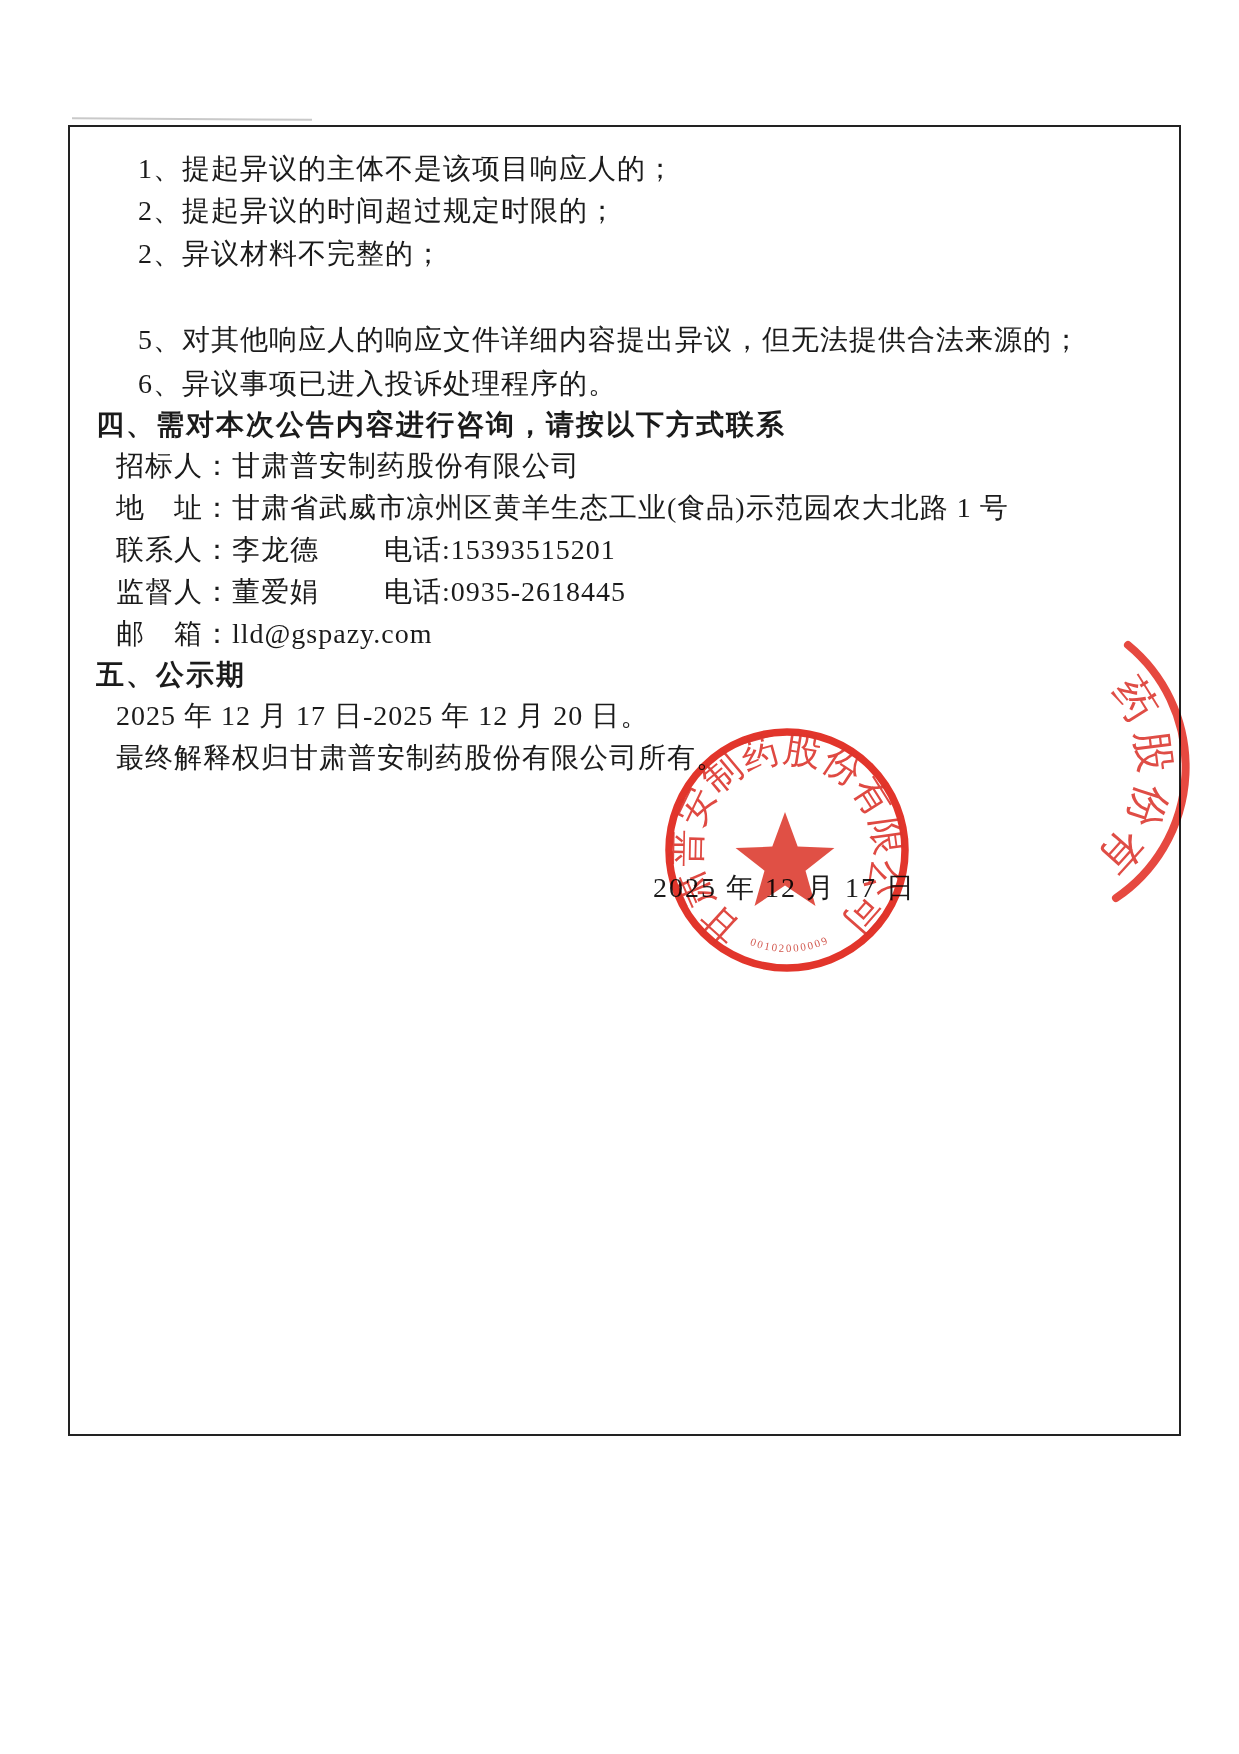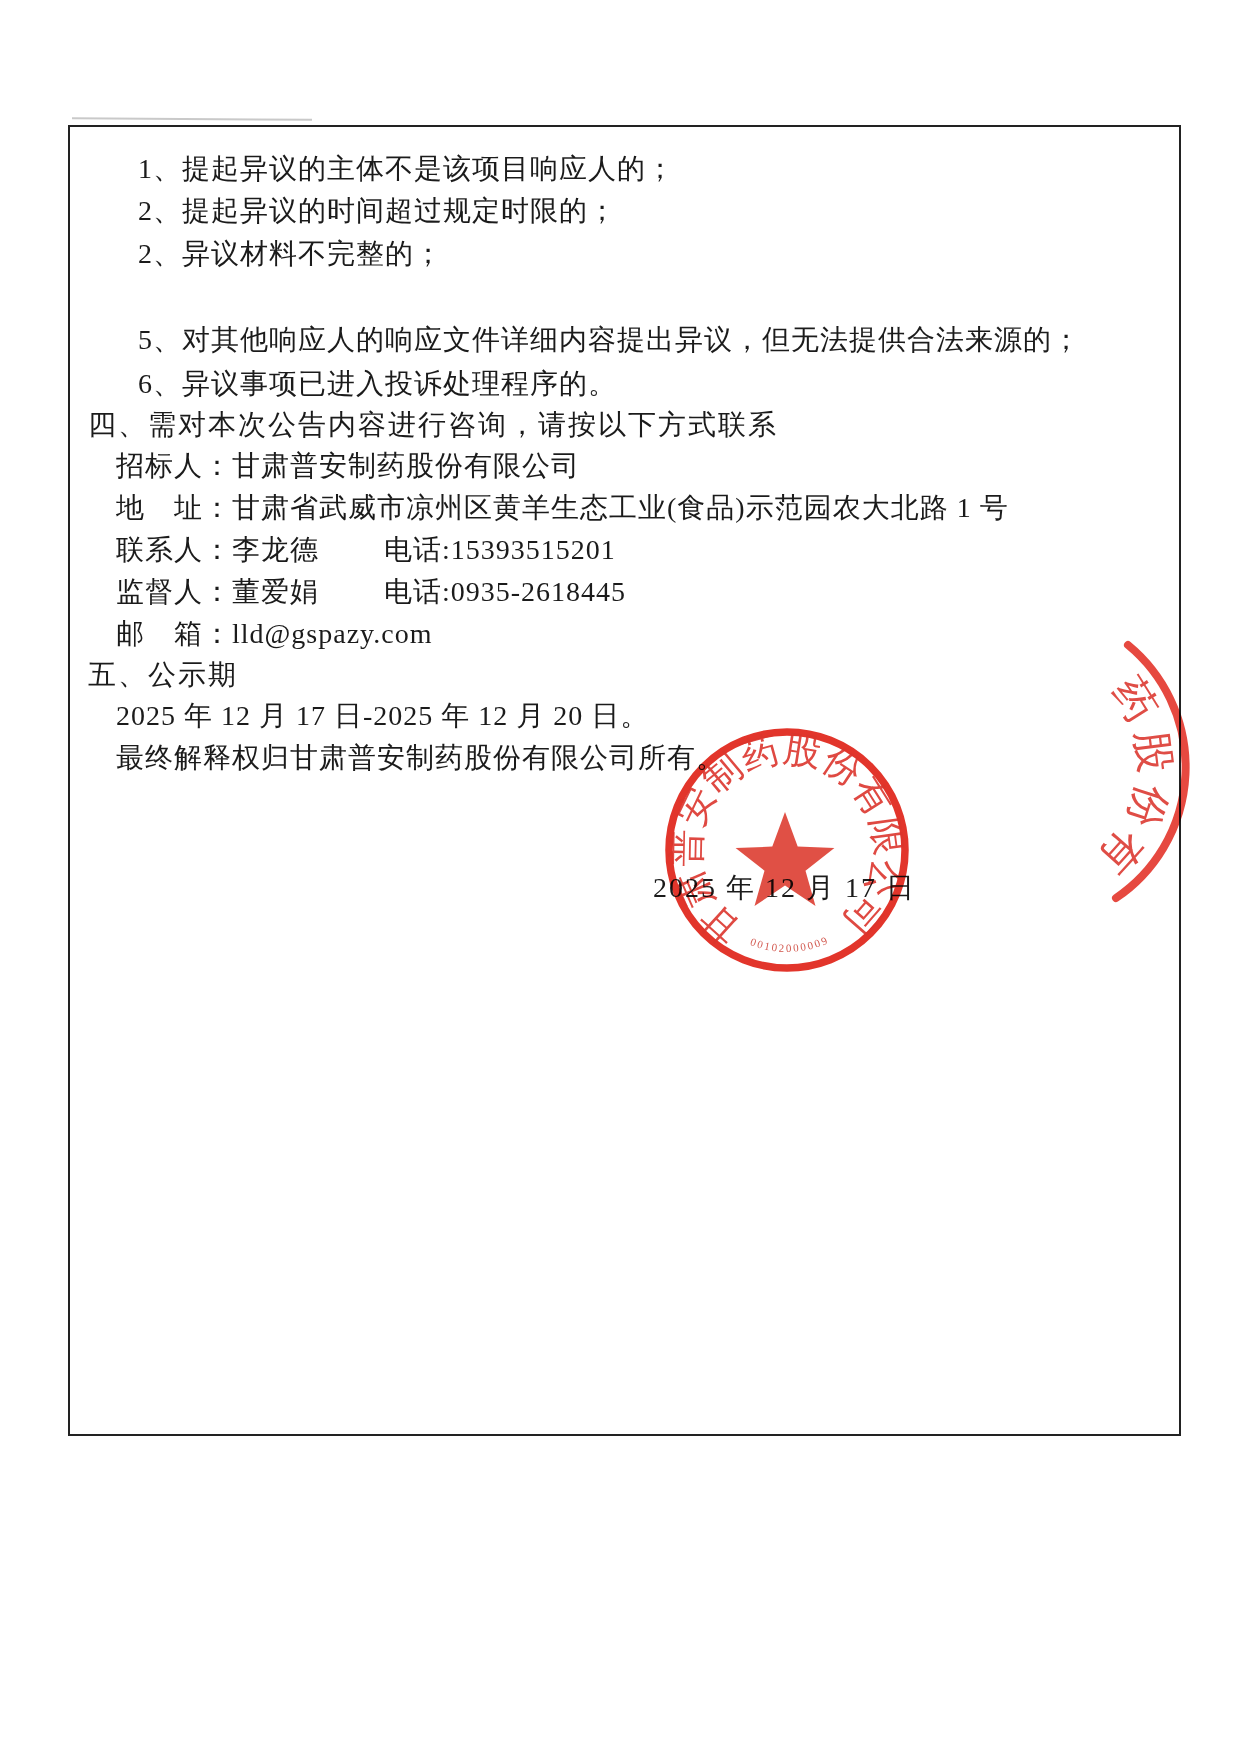--- a/index.html
+++ b/index.html
@@ -23,21 +23,21 @@
     background:#c9c9c9;transform:rotate(0.4deg);
   }
   .ln{
     position:absolute;
     font-size:28px;
     line-height:34px;
     letter-spacing:1px;
     white-space:nowrap;
   }
   .list-item{left:28px;margin-left:40px;}
-  .heading{left:18px;font-weight:400;letter-spacing:2px;}
+  .heading{left:26px;font-weight:700;letter-spacing:2px;}
   .contact-row{left:46px;}
   .contact-row .phone{position:absolute;left:268px;top:0;}
   .indent{left:46px;}
   .sig{letter-spacing:2px;}
   .seal, .partial-seal{
     position:absolute;
     mix-blend-mode:multiply;
     opacity:0.93;
     pointer-events:none;
   }

